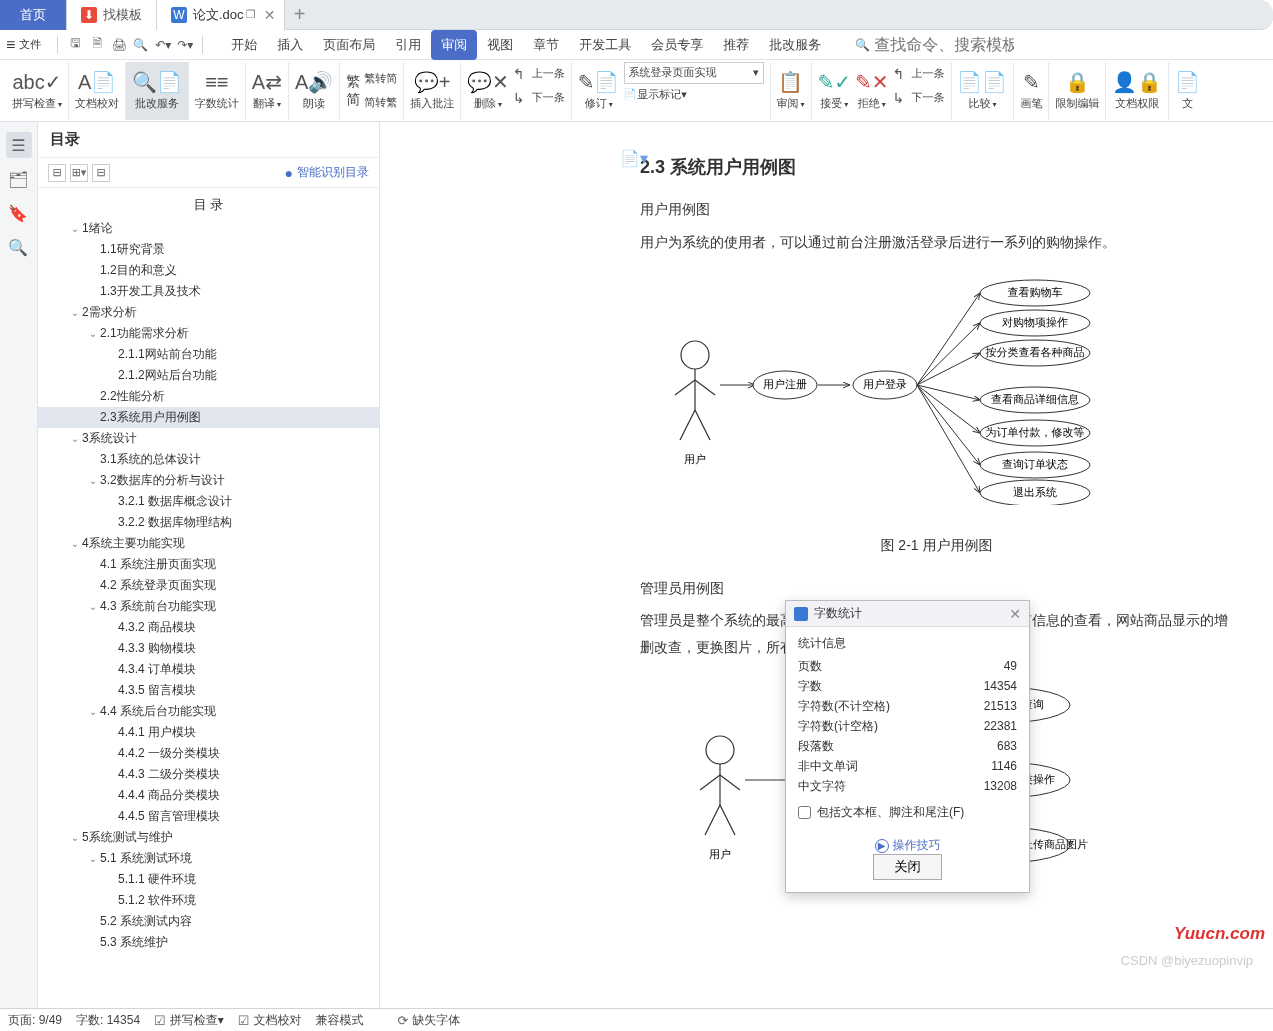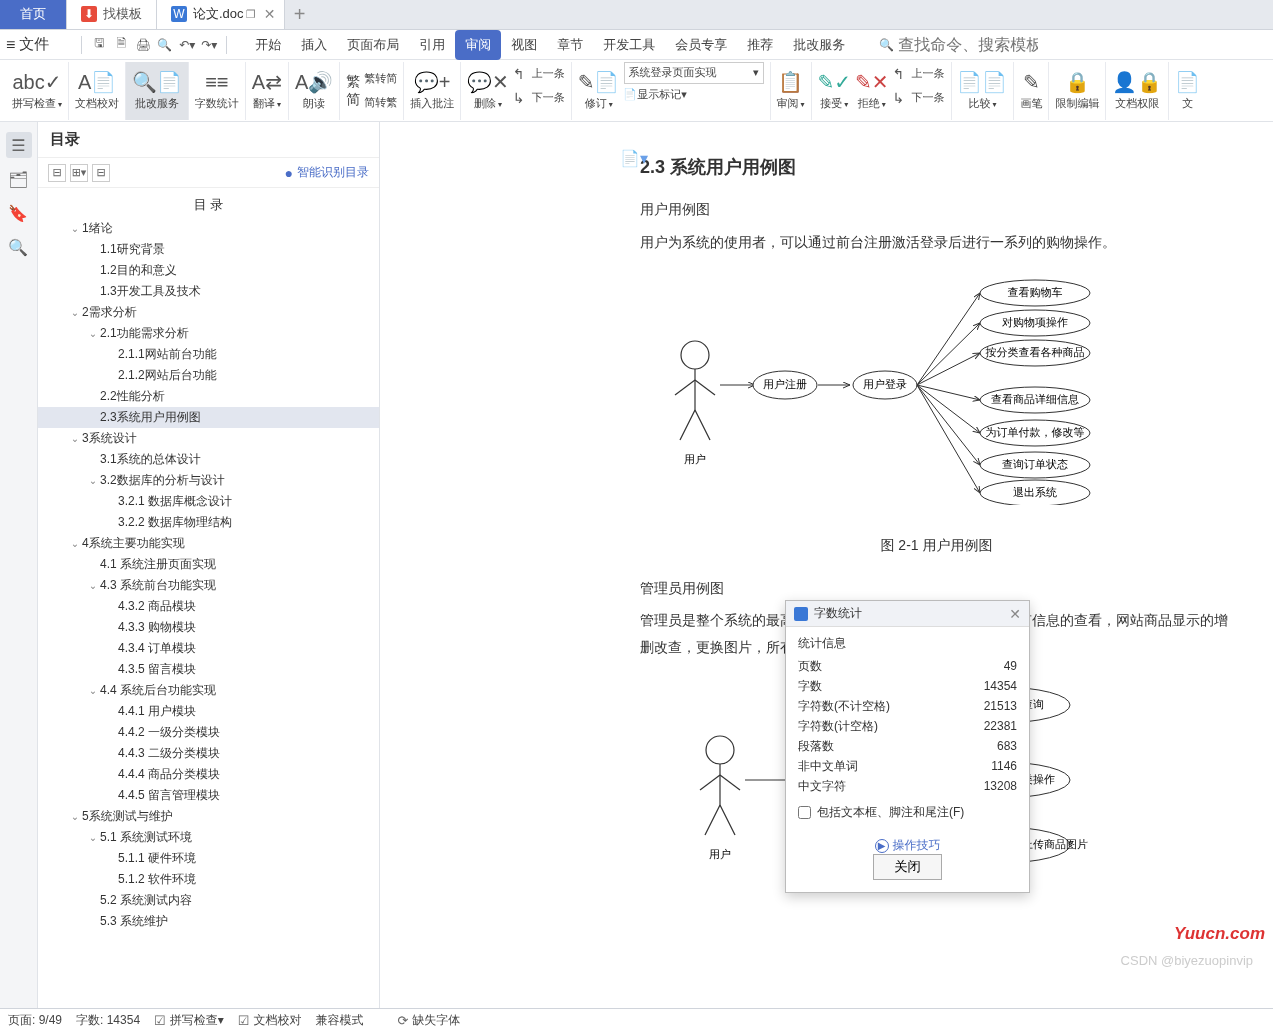--- a/index.html
+++ b/index.html
@@ -1,34 +1,34 @@
 <!DOCTYPE html>
 <html><head>
 <meta charset="utf-8">
 <style>
 * { box-sizing: border-box; margin: 0; padding: 0; }
 body { font-family: "Microsoft YaHei", Arial, sans-serif; font-size: 12px; color: #333; background: #fff; overflow: hidden; width: 1273px; height: 1031px; position: relative; }
 
 
-.tab-bar { height: 30px; background: #e6e9ee; display: flex; align-items: flex-end; border-bottom: 1px solid #d0d4db; }
+.tab-bar { height: 30px; background: #e6e9ee; display: flex; align-items: center; border-bottom: 1px solid #d0d4db; border-radius: 13px; }
 .tab { height: 30px; display: flex; align-items: center; padding: 0 14px; font-size: 13px; color: #555; cursor: pointer; border-right: 1px solid #d0d4db; }
 .tab.home { background: #4a6dc7; color: #fff; padding: 0 20px; }
 .tab.template { background: #fff; }
 .tab.active { background: #fff; color: #333; padding-right: 40px; position: relative; }
 .tab .ico { width: 16px; height: 16px; margin-right: 6px; display: inline-flex; align-items: center; justify-content: center; font-size: 12px; border-radius: 2px; color: #fff; }
 .tab .ico-red { background: #e74c3c; }
 .tab .ico-blue { background: #3a78d6; }
 .tab .close-x { position: absolute; right: 8px; font-size: 14px; color: #888; }
 .tab .restore { position: absolute; right: 28px; font-size: 11px; color: #888; }
 .newtab { width: 30px; height: 30px; display: flex; align-items: center; justify-content: center; color: #888; font-size: 20px; cursor: pointer; }
 
 
 .menu-row { height: 30px; display: flex; align-items: center; padding: 0 6px; border-bottom: 1px solid #e0e3e8; }
 .menu-row .ham { font-size: 16px; margin-right: 4px; cursor: pointer; }
-.menu-row .file-btn { font-size: 15px; margin-right: 26px; cursor: pointer; }
+.menu-row .file-btn { font-size: 11px; margin-right: 10px; cursor: pointer; }
 .menu-row .sep { width: 1px; height: 18px; background: #d0d4db; margin: 0 6px; }
 .menu-row .qbtn { width: 22px; height: 22px; display: flex; align-items: center; justify-content: center; cursor: pointer; color: #555; }
 .menu-row .tabs { display: flex; margin-left: 12px; align-items: flex-end; }
 .menu-row .mtab { padding: 0 10px; height: 30px; display: flex; align-items: center; font-size: 13px; color: #444; cursor: pointer; }
 .menu-row .mtab.active { background: #4a6dc7; color: #fff; border-radius: 4px; }
 .menu-row .search { margin-left: 24px; display: flex; align-items: center; color: #aaa; }
 .menu-row .search input { border: none; outline: none; font-size: 16px; width: 140px; margin-left: 4px; }
 
 
 .ribbon { height: 62px; display: flex; align-items: center; border-bottom: 1px solid #e0e3e8; padding: 0 6px; font-size: 11px; color: #444; }
@@ -363,20 +363,24 @@
             <span class="chev"></span>
             <span class="txt">3.2.2 数据库物理结构</span>
           </div>
           <div class="toc-item" style="padding-left: 30px;">
             <span class="chev">⌄</span>
             <span class="txt">4系统主要功能实现</span>
           </div>
           <div class="toc-item" style="padding-left: 48px;">
             <span class="chev"></span>
             <span class="txt">4.1  系统注册页面实现</span>
+          </div>
+          <div class="toc-item" style="padding-left: 48px;">
+            <span class="chev"></span>
+            <span class="txt">4.2  系统登录页面实现</span>
           </div>
           <div class="toc-item" style="padding-left: 48px;">
             <span class="chev">⌄</span>
             <span class="txt">4.3  系统前台功能实现</span>
           </div>
           <div class="toc-item" style="padding-left: 66px;">
             <span class="chev"></span>
             <span class="txt">4.3.2 商品模块</span>
           </div>
           <div class="toc-item" style="padding-left: 66px;">

